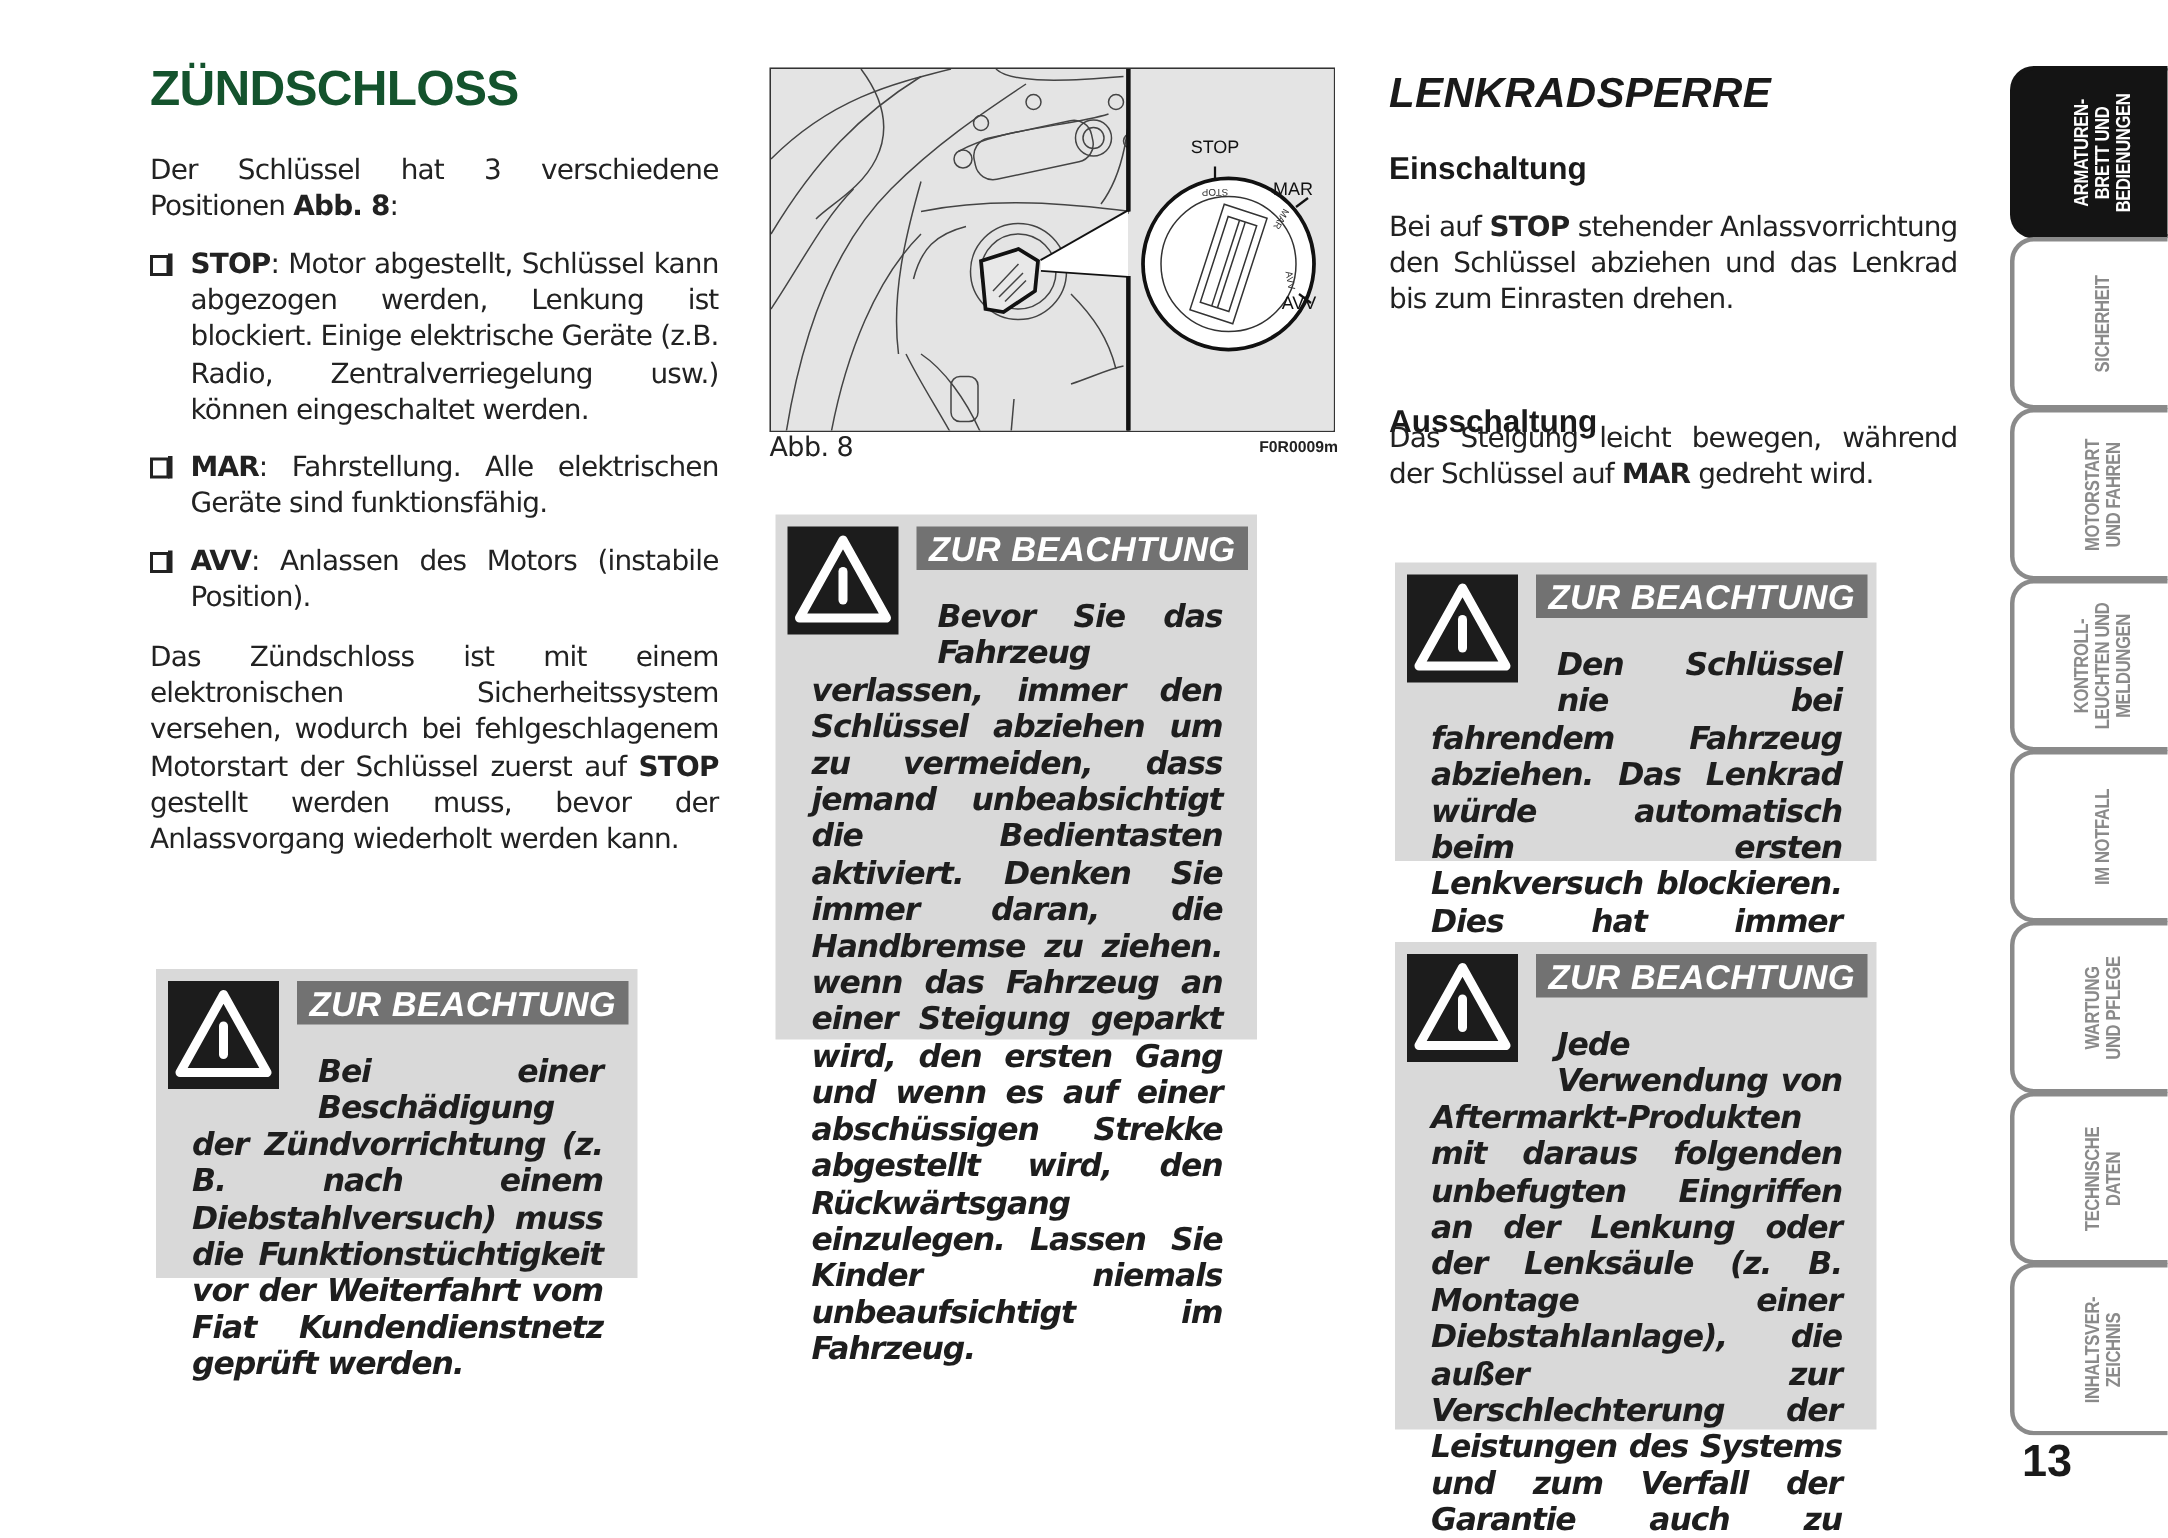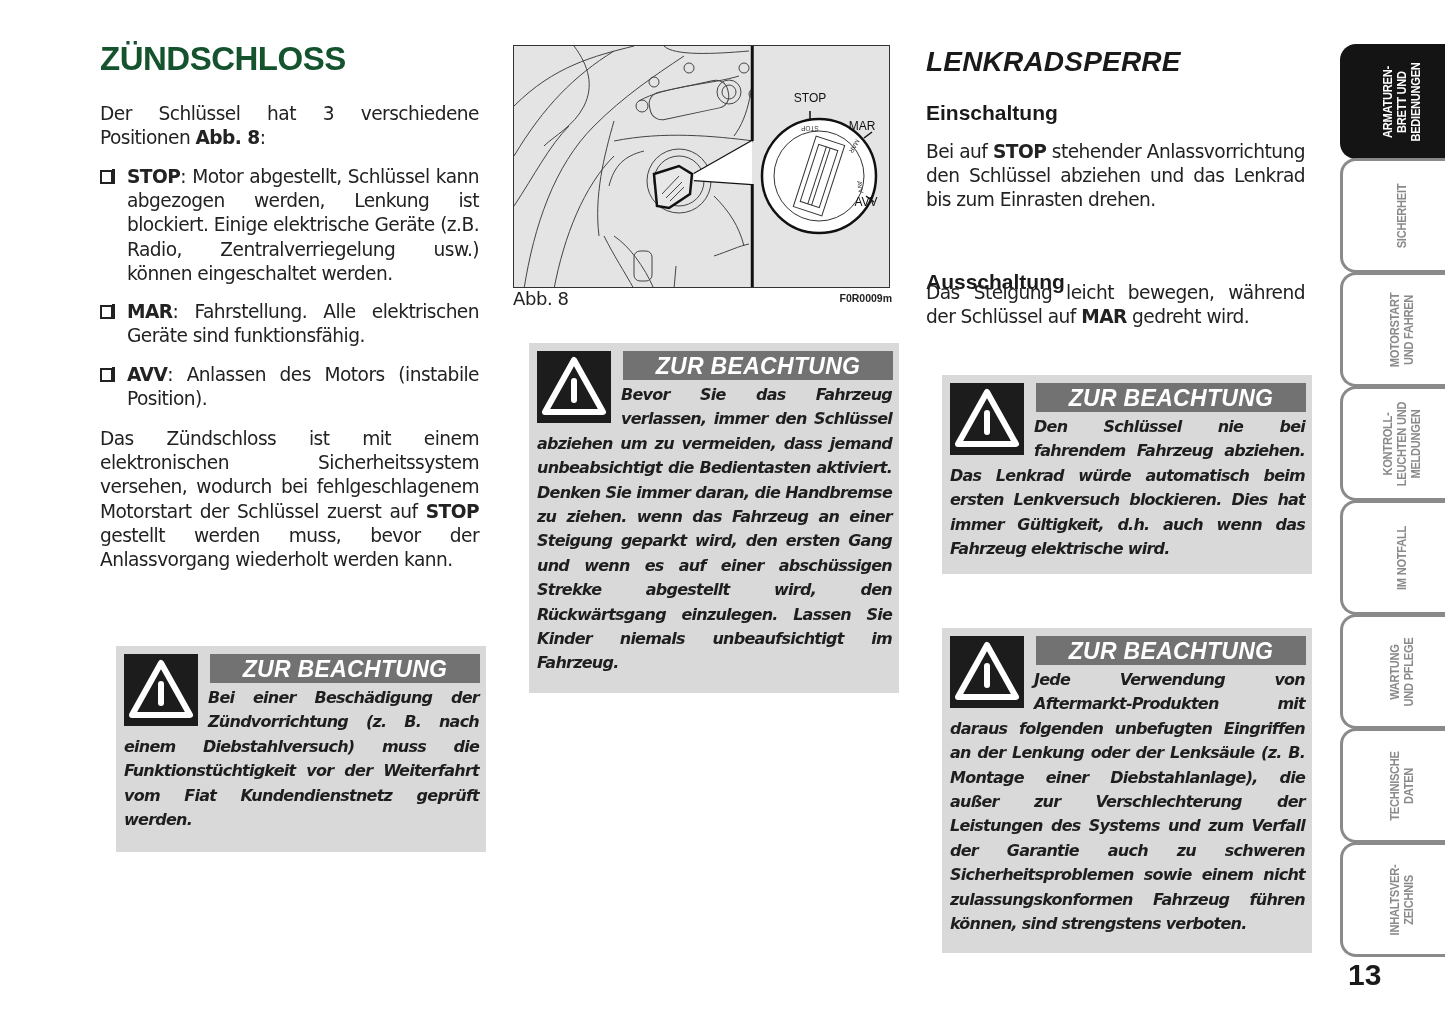--- a/index.html
+++ b/index.html
@@ -36,34 +36,34 @@
   
   .figure {
     position: absolute; left: 0; top: 45px; width: 377px; height: 243px;
     border: 1.5px solid #333; background: #e2e2e2; box-sizing: border-box; overflow: hidden;
   }
   .fig-caption { position: absolute; left: 0; top: 288px; font-size: 18px; letter-spacing: -0.4px; color: #222; }
   .fig-code { position: absolute; right: 0; top: 292px; font-family: "Liberation Sans", sans-serif; font-weight: bold; font-size: 10.5px; color: #222; }
 
   
   .warn {
-    position: absolute; left: 16px; width: 370px; background: #d9d9d9; box-sizing: border-box;
-    padding: 0;
+    position: absolute; left: 4px; width: 321px; background: #d9d9d9; box-sizing: border-box;
+    padding: 16px;
   }
   .warn .icon-box {
     position: absolute; left: 8px; top: 8px; width: 74px; height: 72px; background: #1c1c1c;
   }
   .warn .title-bar {
     position: absolute; left: 94px; top: 8px; right: 6px; height: 29px; background: #727272;
     color: #fff; font-family: "Liberation Sans", sans-serif; font-weight: bold; font-style: italic;
     font-size: 23px; line-height: 30px; text-align: center; letter-spacing: 0.3px;
   }
   .warn .wtext {
     font-family: "DejaVu Sans", sans-serif; font-weight: bold; font-style: italic;
-    font-size: 16px; line-height: 24.4px; letter-spacing: -0.75px; color: #1e1e1e;
+    font-size: 21px; line-height: 24.4px; letter-spacing: -0.75px; color: #1e1e1e;
     text-align: justify; padding: 40px 7px 10px 8px;
   }
   .warn .float-spacer { float: left; width: 84px; height: 47px; }
 
   
   .tabs { position: absolute; left: 1340px; top: 44px; width: 105px; }
   .tab {
     position: absolute; left: 0; width: 120px; box-sizing: border-box;
     border: 3px solid #8a8a8a; border-right: none; border-radius: 16px 0 0 16px; background: #fff;
   }

